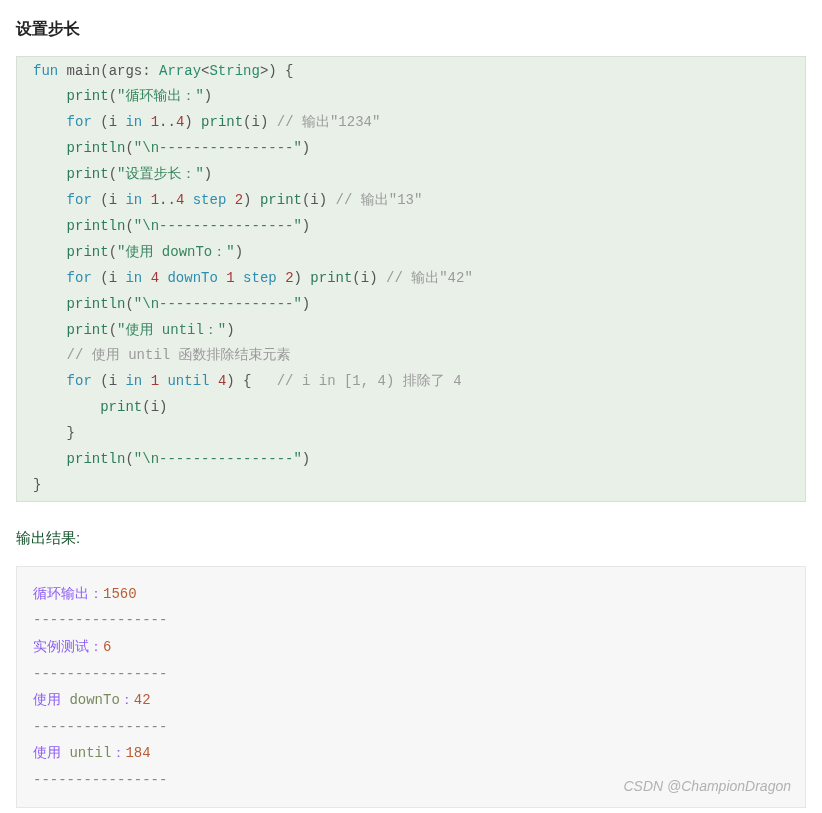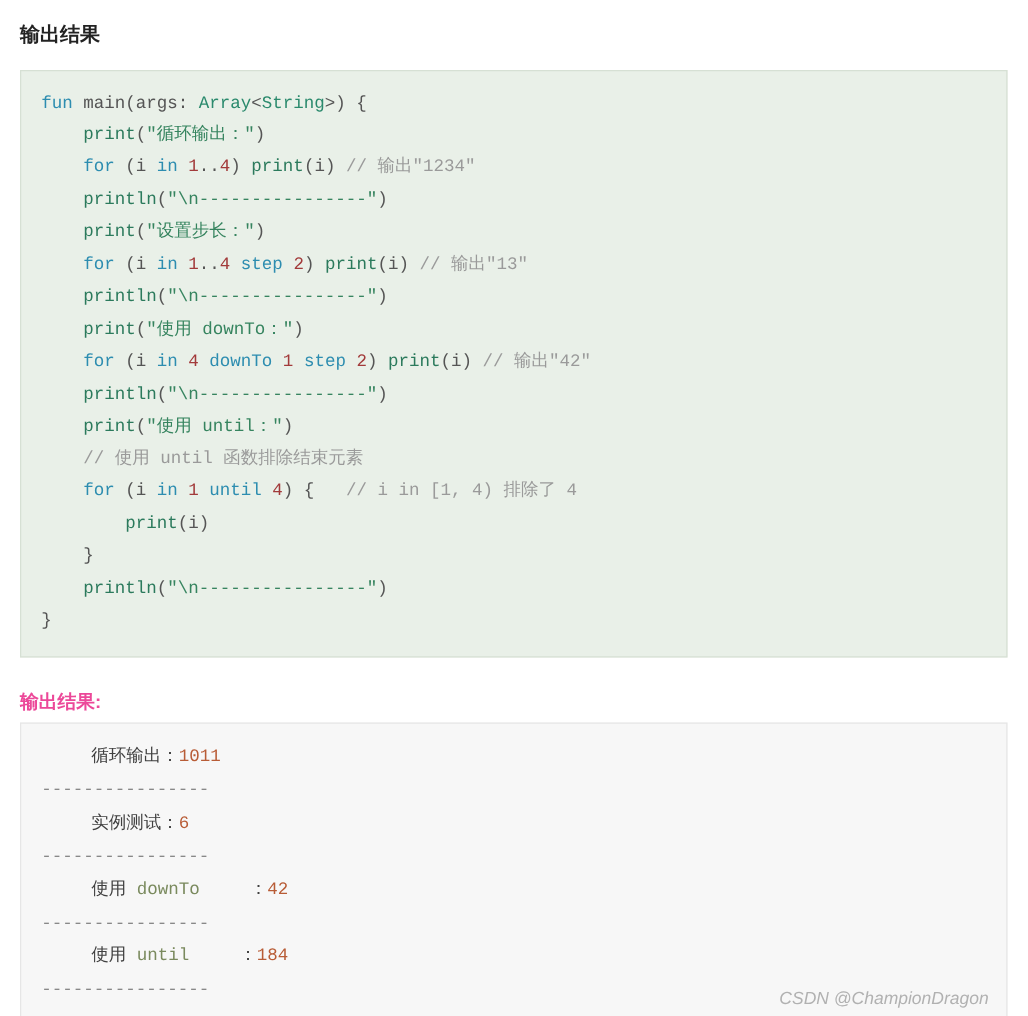--- a/index.html
+++ b/index.html
@@ -18,70 +18,69 @@
     }
     .section-title {
       font-weight: bold;
       font-size: 16px;
       color: #222;
       margin-bottom: 14px;
     }
     .code-block {
       background: #e9f0e8;
       border: 1px solid #d6e0d4;
-      padding: 14px 16px;
+      padding: 2px 16px;
       font-family: "Courier New", Consolas, monospace;
       font-size: 14px;
       line-height: 1.85;
       white-space: pre;
       color: #333;
       margin-bottom: 24px;
     }
     .kw { color: #2d8db0; }
     .fn { color: #2b7a5c; }
     .str { color: #36845f; }
     .num { color: #a23a3a; }
     .cm { color: #9a9a9a; }
     .pl { color: #555; }
     .type { color: #2b8a6d; }
     .result-label {
-      color: #ec4899;
-      margin-bottom: 4px;
+      color: #14532d;
+      margin-bottom: 16px;
       font-size: 15px;
-      font-weight: bold;
     }
     .output-block {
       background: #f7f7f7;
       border: 1px solid #e6e6e6;
       padding: 14px 16px;
       font-family: "Courier New", Consolas, monospace;
       font-size: 14px;
       line-height: 1.9;
       white-space: pre;
       color: #444;
       position: relative;
     }
-    .out-label { color: #404040; margin-left: 40px; }
+    .out-label { color: #8b5cf6; }
     .out-kw { color: #7a8a5e; }
     .out-val { color: #b85c36; }
     .out-sep { color: #888; }
     .watermark {
       position: absolute;
       right: 14px;
       bottom: 8px;
       color: rgba(120,120,120,0.55);
       font-style: italic;
       font-family: -apple-system, sans-serif;
       font-size: 14px;
     }
   </style>
 </head>
 <body>
 
-<div class="section-title">输出结果</div>
+<div class="section-title">设置步长</div>
 
 <div class="code-block"><span class="kw">fun</span><span class="pl"> main</span><span class="pl">(args: </span><span class="type">Array</span><span class="pl">&lt;</span><span class="type">String</span><span class="pl">&gt;</span><span class="pl">) {</span>
 <span>    </span><span class="fn">print</span><span class="pl">(</span><span class="str">"循环输出："</span><span class="pl">)</span>
 <span>    </span><span class="kw">for</span><span class="pl"> (i </span><span class="kw">in</span><span> </span><span class="num">1</span><span class="pl">..</span><span class="num">4</span><span class="pl">) </span><span class="fn">print</span><span class="pl">(i)</span><span> </span><span class="cm">// 输出"1234"</span>
 <span>    </span><span class="fn">println</span><span class="pl">(</span><span class="str">"\n----------------"</span><span class="pl">)</span>
 <span>    </span><span class="fn">print</span><span class="pl">(</span><span class="str">"设置步长："</span><span class="pl">)</span>
 <span>    </span><span class="kw">for</span><span class="pl"> (i </span><span class="kw">in</span><span> </span><span class="num">1</span><span class="pl">..</span><span class="num">4</span><span> </span><span class="kw">step</span><span> </span><span class="num">2</span><span class="pl">) </span><span class="fn">print</span><span class="pl">(i)</span><span> </span><span class="cm">// 输出"13"</span>
 <span>    </span><span class="fn">println</span><span class="pl">(</span><span class="str">"\n----------------"</span><span class="pl">)</span>
 <span>    </span><span class="fn">print</span><span class="pl">(</span><span class="str">"使用 downTo："</span><span class="pl">)</span>
 <span>    </span><span class="kw">for</span><span class="pl"> (i </span><span class="kw">in</span><span> </span><span class="num">4</span><span> </span><span class="kw">downTo</span><span> </span><span class="num">1</span><span> </span><span class="kw">step</span><span> </span><span class="num">2</span><span class="pl">) </span><span class="fn">print</span><span class="pl">(i)</span><span> </span><span class="cm">// 输出"42"</span>
@@ -89,20 +88,20 @@
 <span>    </span><span class="fn">print</span><span class="pl">(</span><span class="str">"使用 until："</span><span class="pl">)</span>
 <span>    </span><span class="cm">// 使用 until 函数排除结束元素</span>
 <span>    </span><span class="kw">for</span><span class="pl"> (i </span><span class="kw">in</span><span> </span><span class="num">1</span><span> </span><span class="kw">until</span><span> </span><span class="num">4</span><span class="pl">) {   </span><span class="cm">// i in [1, 4) 排除了 4</span>
 <span>        </span><span class="fn">print</span><span class="pl">(i)</span>
 <span>    </span><span class="pl">}</span>
 <span>    </span><span class="fn">println</span><span class="pl">(</span><span class="str">"\n----------------"</span><span class="pl">)</span>
 <span class="pl">}</span></div>
 
 <div class="result-label">输出结果:</div>
 
-<div class="output-block"><span class="out-label">循环输出：</span><span class="out-val">1011</span>
+<div class="output-block"><span class="out-label">循环输出：</span><span class="out-val">1560</span>
 <span class="out-sep">----------------</span>
 <span class="out-label">实例测试：</span><span class="out-val">6</span>
 <span class="out-sep">----------------</span>
 <span class="out-label">使用 </span><span class="out-kw">downTo</span><span class="out-label">：</span><span class="out-val">42</span>
 <span class="out-sep">----------------</span>
 <span class="out-label">使用 </span><span class="out-kw">until</span><span class="out-label">：</span><span class="out-val">184</span>
 <span class="out-sep">----------------</span><span class="watermark">CSDN @ChampionDragon</span></div>
 
 </body></html>

